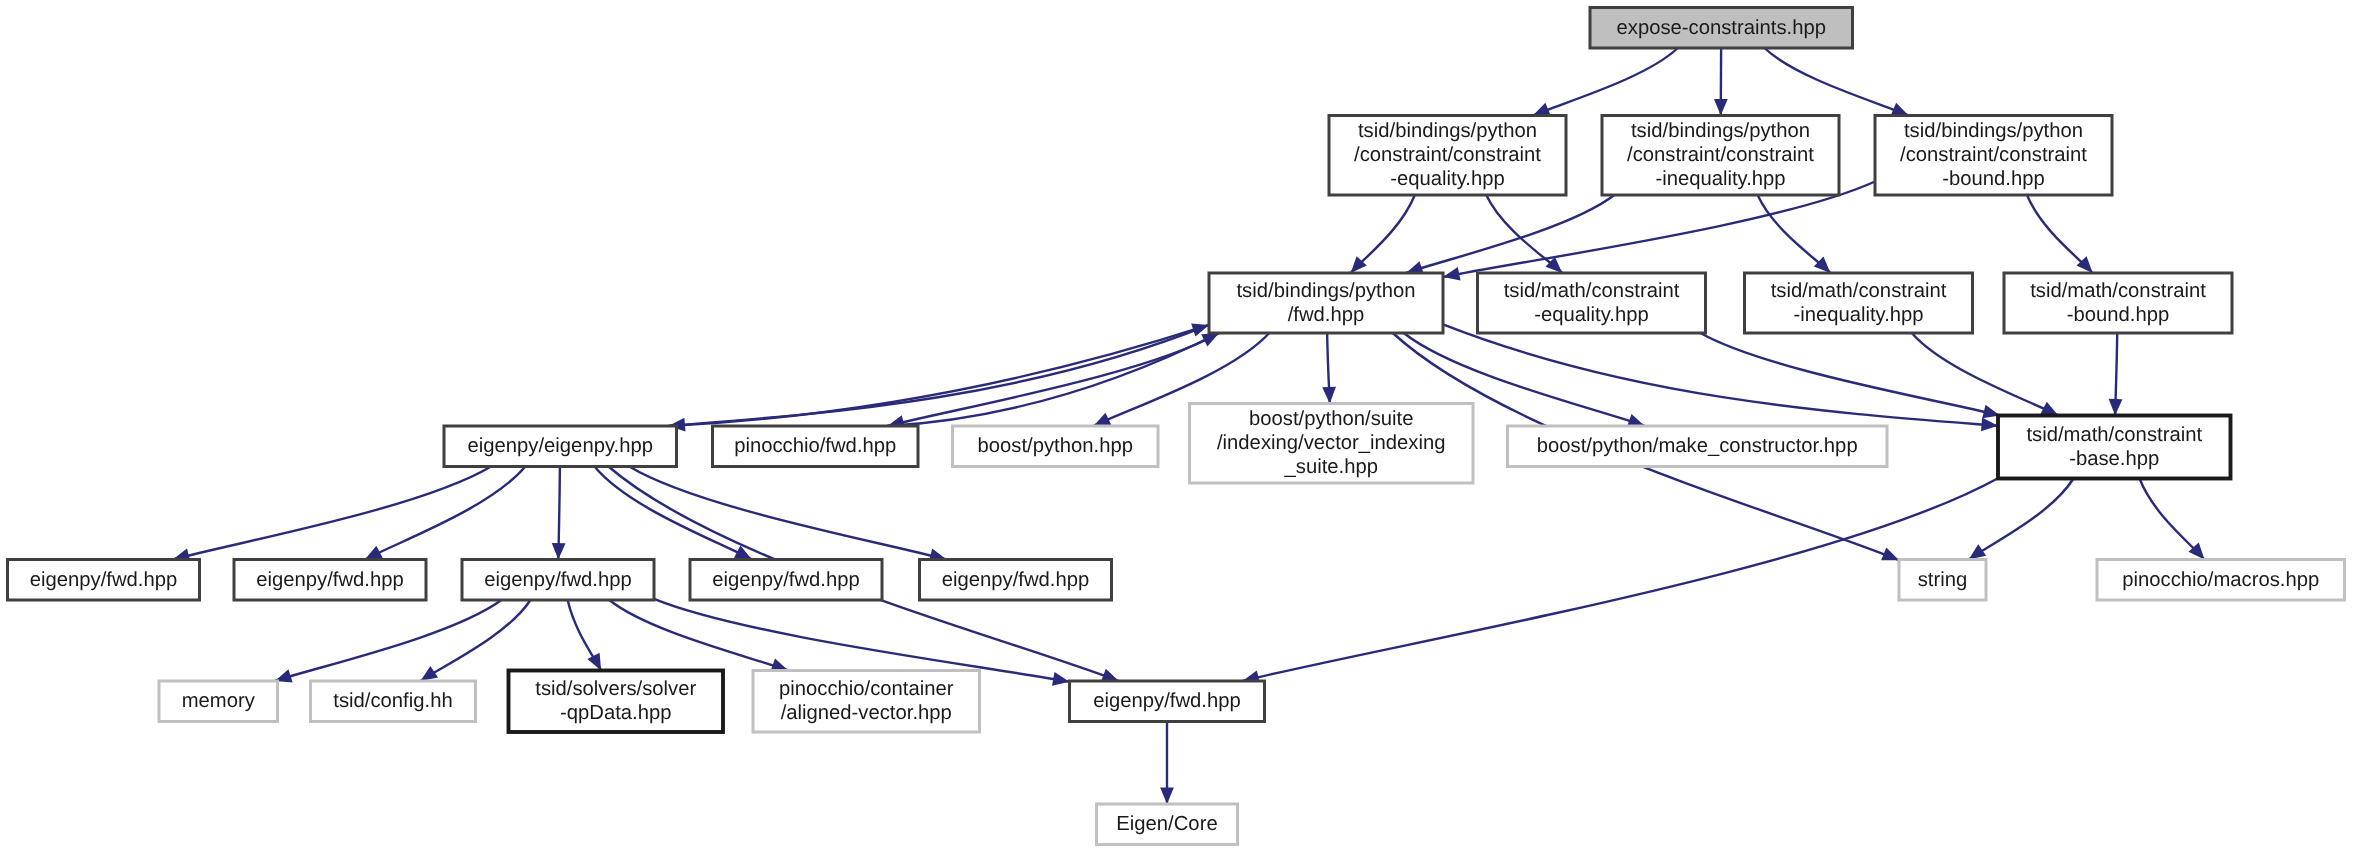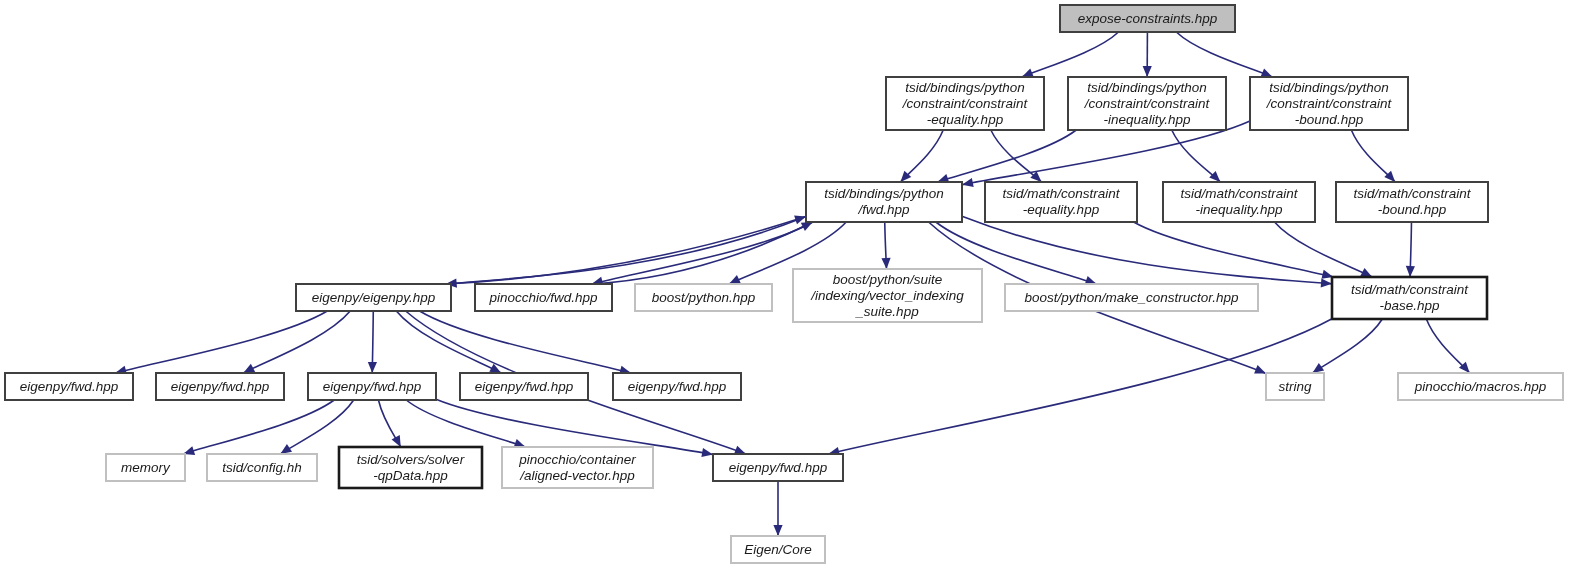--- a/index.html
+++ b/index.html
@@ -9,21 +9,20 @@
   }
   body {
     font-family: "Liberation Sans", sans-serif;
   }
   #graph-root {
     position: relative;
     width: 1583px;
     height: 573px;
     background: #ffffff;
     overflow: hidden;
-    font-style: italic;
   }
   svg#dep-graph {
     display: block;
     width: 1583px;
     height: 573px;
   }
   .node-box {
     fill: #ffffff;
     stroke: #404040;
     stroke-width: 2;

